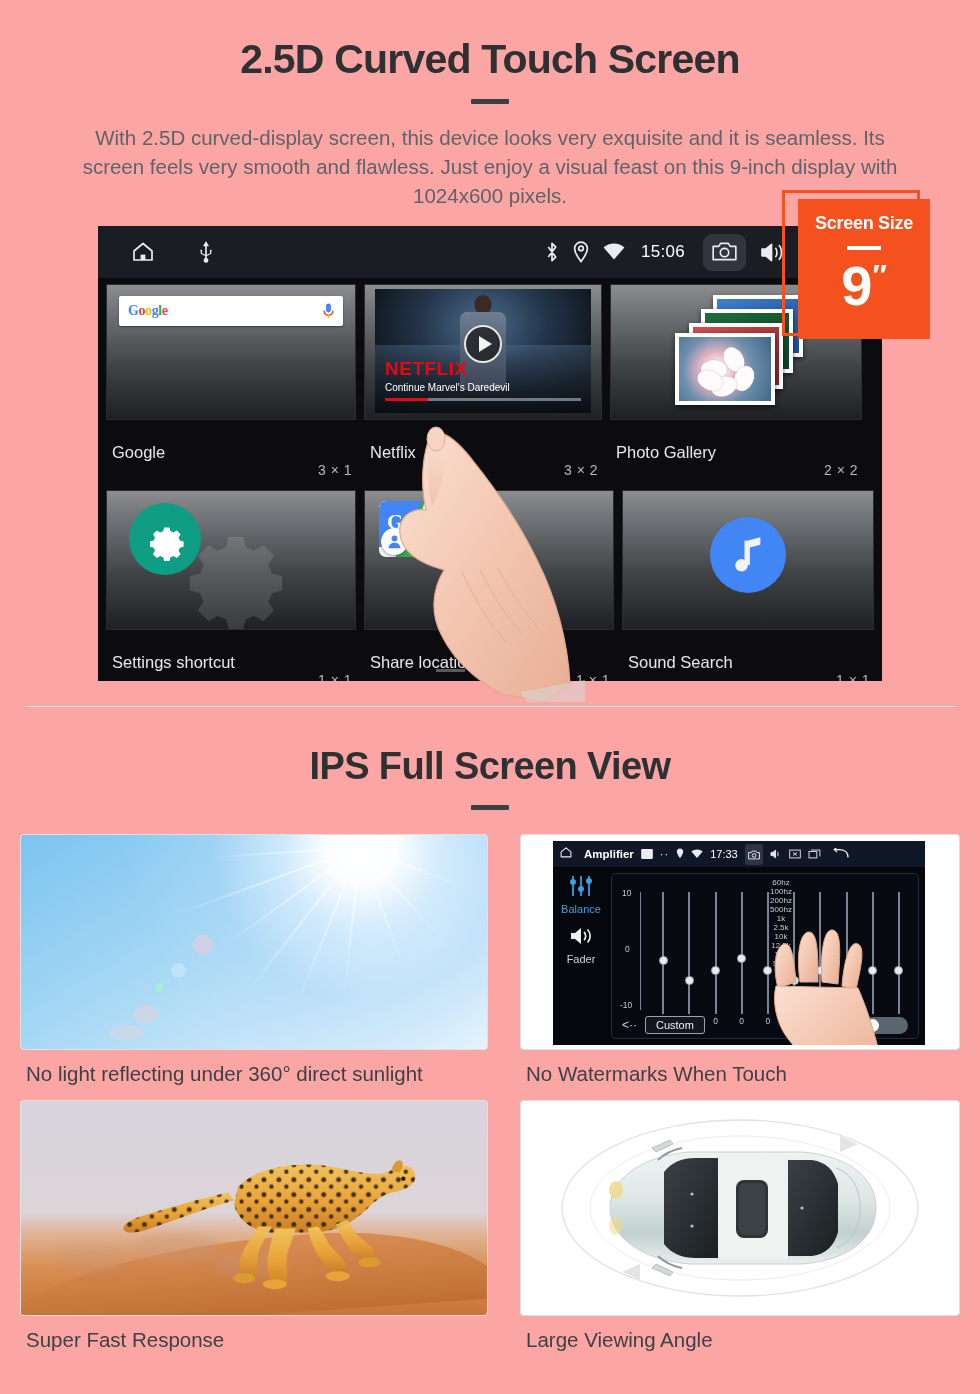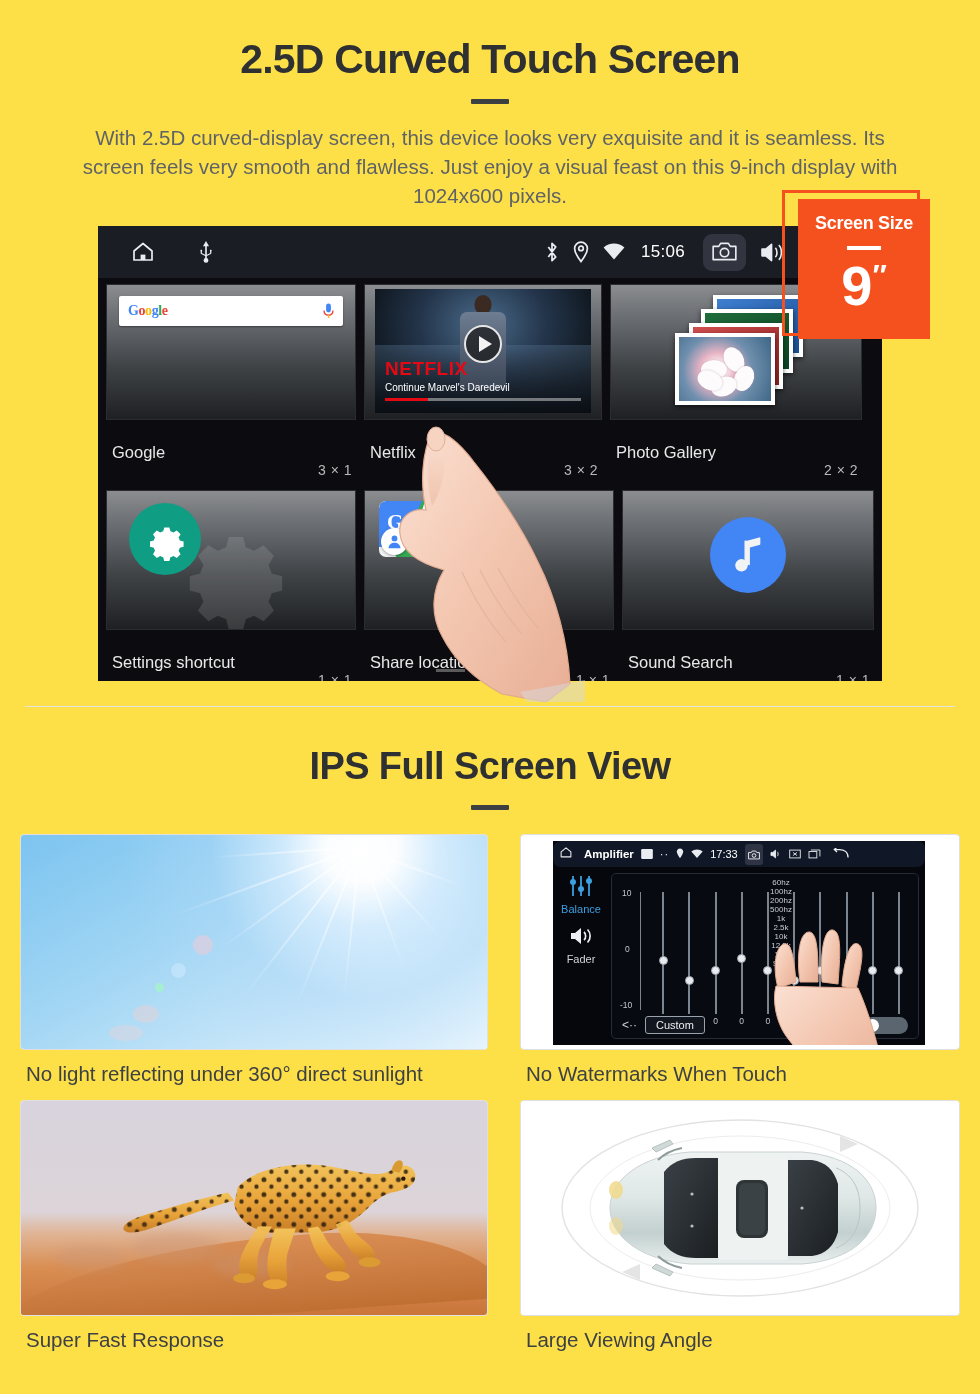--- a/index.html
+++ b/index.html
@@ -2,21 +2,21 @@
 <html><head>
 <meta charset="utf-8">
 <style>
   * { box-sizing: border-box; margin: 0; padding: 0; }
   html, body {
     width: 980px; height: 1394px;
     background: #ffffff;
     font-family: "Liberation Sans", sans-serif;
     overflow: hidden;
   }
-  .page { position: relative; width: 980px; height: 1394px; background:#fde047; }
+  .page { position: relative; width: 980px; height: 1394px; background:#fca5a5; }
 
   
   .sec1-title {
     text-align: center;
     font-size: 41px;
     font-weight: bold;
     color: #2e3032;
     letter-spacing: -0.8px;
     padding-top: 38px;
     line-height: 1.05;
@@ -171,21 +171,21 @@
   
   .sun-bg{position:absolute;inset:0;
     background:
       radial-gradient(circle at 73% 6%, rgba(255,255,255,1) 0%, rgba(255,255,255,.95) 9%, rgba(222,240,255,.75) 20%, rgba(175,216,248,.35) 38%, rgba(140,200,245,0) 60%),
       linear-gradient(150deg, #7cc4f0 0%, #a2d6f4 40%, #c8e6f9 72%, #e7f4fd 100%);}
   .ray{position:absolute;left:73%;top:6%;transform-origin:0 0;background:linear-gradient(to right, rgba(255,255,255,.85), rgba(255,255,255,0));height:2px;}
   .flare{position:absolute;border-radius:50%;}
 
   
   .amp{position:absolute;left:32px;top:6px;width:372px;height:204px;background:#05070c;overflow:hidden;}
-  .amp-sb{height:26px;background:#101827;display:flex;align-items:center;padding:0 6px;gap:7px;border-radius:8px;}
+  .amp-sb{height:26px;background:#101827;display:flex;align-items:center;padding:0 6px;gap:7px;}
   .amp-title{color:#fff;font-size:11.5px;font-weight:bold;margin-left:4px;}
   .amp-time{color:#fff;font-size:11px;}
   .amp-camhl{background:#2f3445;border-radius:3px;padding:2px 3px 1px;}
   .amp-body{display:flex;height:178px;}
   .amp-side{width:56px;padding-top:8px;text-align:center;}
   .amp-side .lbl{color:#3b9fe0;font-size:11px;margin-top:2px;}
   .amp-side .lbl2{color:#cfd4da;font-size:11px;margin-top:2px;}
   .amp-eq{flex:1;margin:6px 6px 6px 2px;border:1px solid #262b36;border-radius:5px;position:relative;background:#070a10;}
   .eq-hdr{display:flex;padding:4px 6px 0 38px;flex-direction:column;}
   .eq-hdr span{flex:1;text-align:center;color:#c8cdd4;font-size:8px;}

